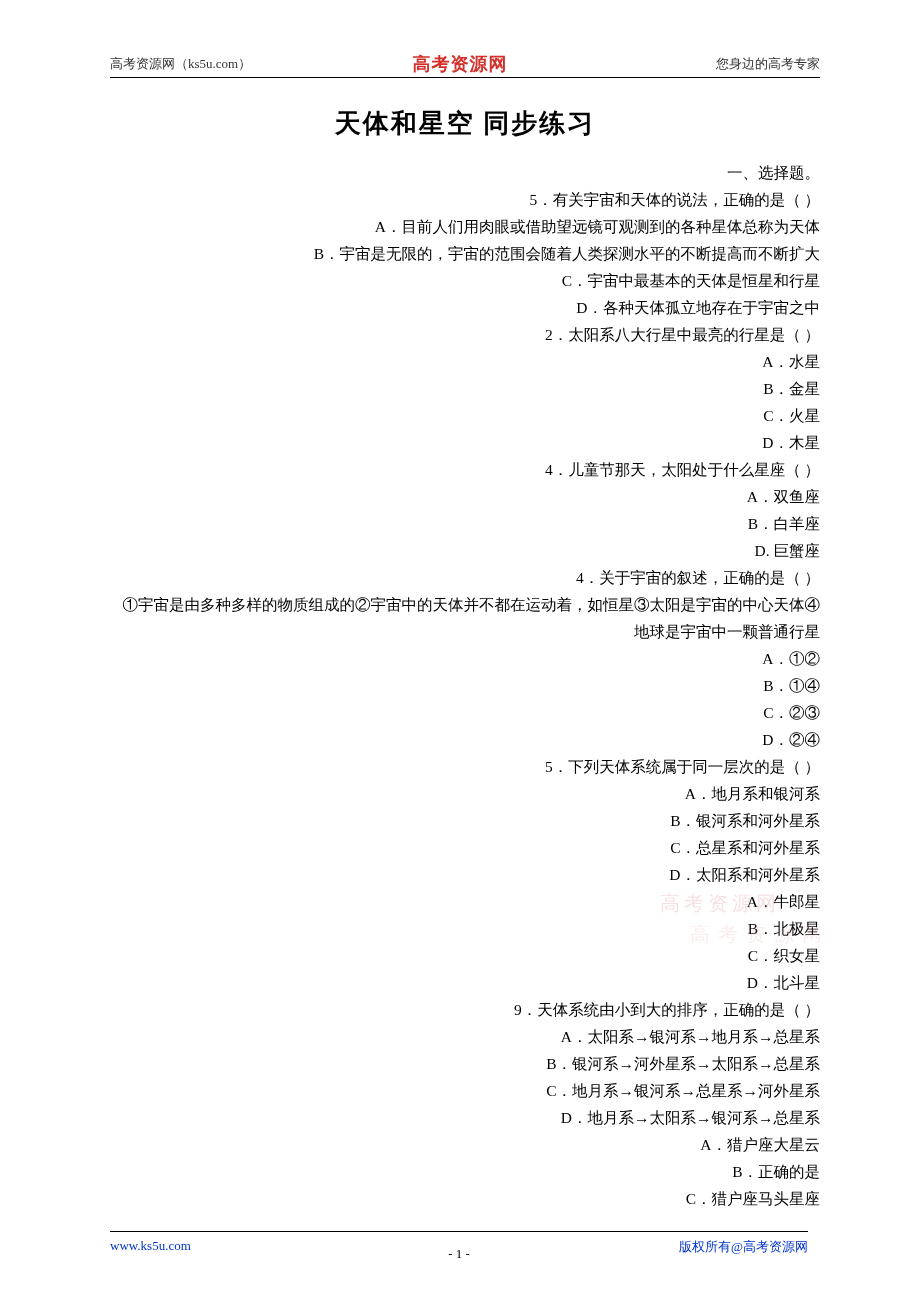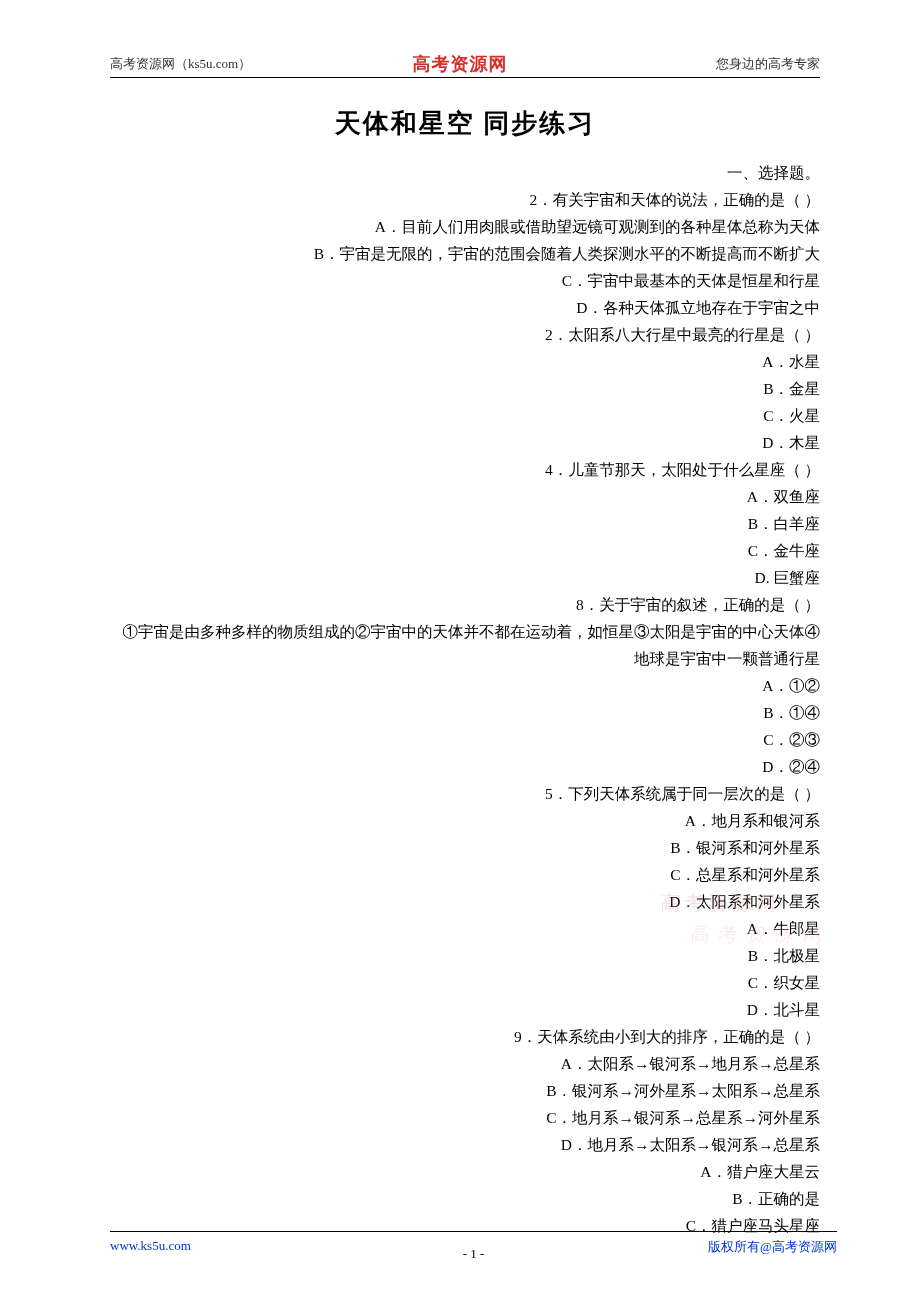--- a/index.html
+++ b/index.html
@@ -70,21 +70,21 @@
     .watermark .w2 {
       margin-top: 4px;
       margin-left: 30px;
       letter-spacing: 8px;
       opacity: 0.6;
     }
     .footer {
       position: absolute;
       bottom: 46px;
       left: 110px;
-      right: 83px;
+      right: 112px;
       border-top: 1.5px solid #000;
       padding-top: 6px;
       display: flex;
       justify-content: space-between;
       font-size: 13px;
     }
     .footer-left { color: #0033cc; }
     .footer-right { color: #0033cc; }
     .footer-page {
       position: absolute;
@@ -103,39 +103,38 @@
     <span class="header-left">高考资源网（ks5u.com）</span>
     <span class="header-right">您身边的高考专家</span>
   </div>
   <span class="header-center">高考资源网</span>
 
   <div class="title">天体和星空 同步练习</div>
 
   <div class="content">
     <div class="line">一、选择题。</div>
 
-    <div class="line">2．有关宇宙和天体的说法，正确的是（ ）</div>
+    <div class="line">5．有关宇宙和天体的说法，正确的是（ ）</div>
     <div class="line">A．目前人们用肉眼或借助望远镜可观测到的各种星体总称为天体</div>
     <div class="line">B．宇宙是无限的，宇宙的范围会随着人类探测水平的不断提高而不断扩大</div>
     <div class="line">C．宇宙中最基本的天体是恒星和行星</div>
     <div class="line">D．各种天体孤立地存在于宇宙之中</div>
 
     <div class="line">2．太阳系八大行星中最亮的行星是（ ）</div>
     <div class="line">A．水星</div>
     <div class="line">B．金星</div>
     <div class="line">C．火星</div>
     <div class="line">D．木星</div>
 
     <div class="line">4．儿童节那天，太阳处于什么星座（ ）</div>
     <div class="line">A．双鱼座</div>
     <div class="line">B．白羊座</div>
-    <div class="line">C．金牛座</div>
     <div class="line">D. 巨蟹座</div>
 
-    <div class="line">8．关于宇宙的叙述，正确的是（ ）</div>
+    <div class="line">4．关于宇宙的叙述，正确的是（ ）</div>
     <div class="line">①宇宙是由多种多样的物质组成的②宇宙中的天体并不都在运动着，如恒星③太阳是宇宙的中心天体④地球是宇宙中一颗普通行星</div>
     <div class="line">A．①②</div>
     <div class="line">B．①④</div>
     <div class="line">C．②③</div>
     <div class="line">D．②④</div>
 
     <div class="line">5．下列天体系统属于同一层次的是（ ）</div>
     <div class="line">A．地月系和银河系</div>
     <div class="line">B．银河系和河外星系</div>
     <div class="line">C．总星系和河外星系</div>

